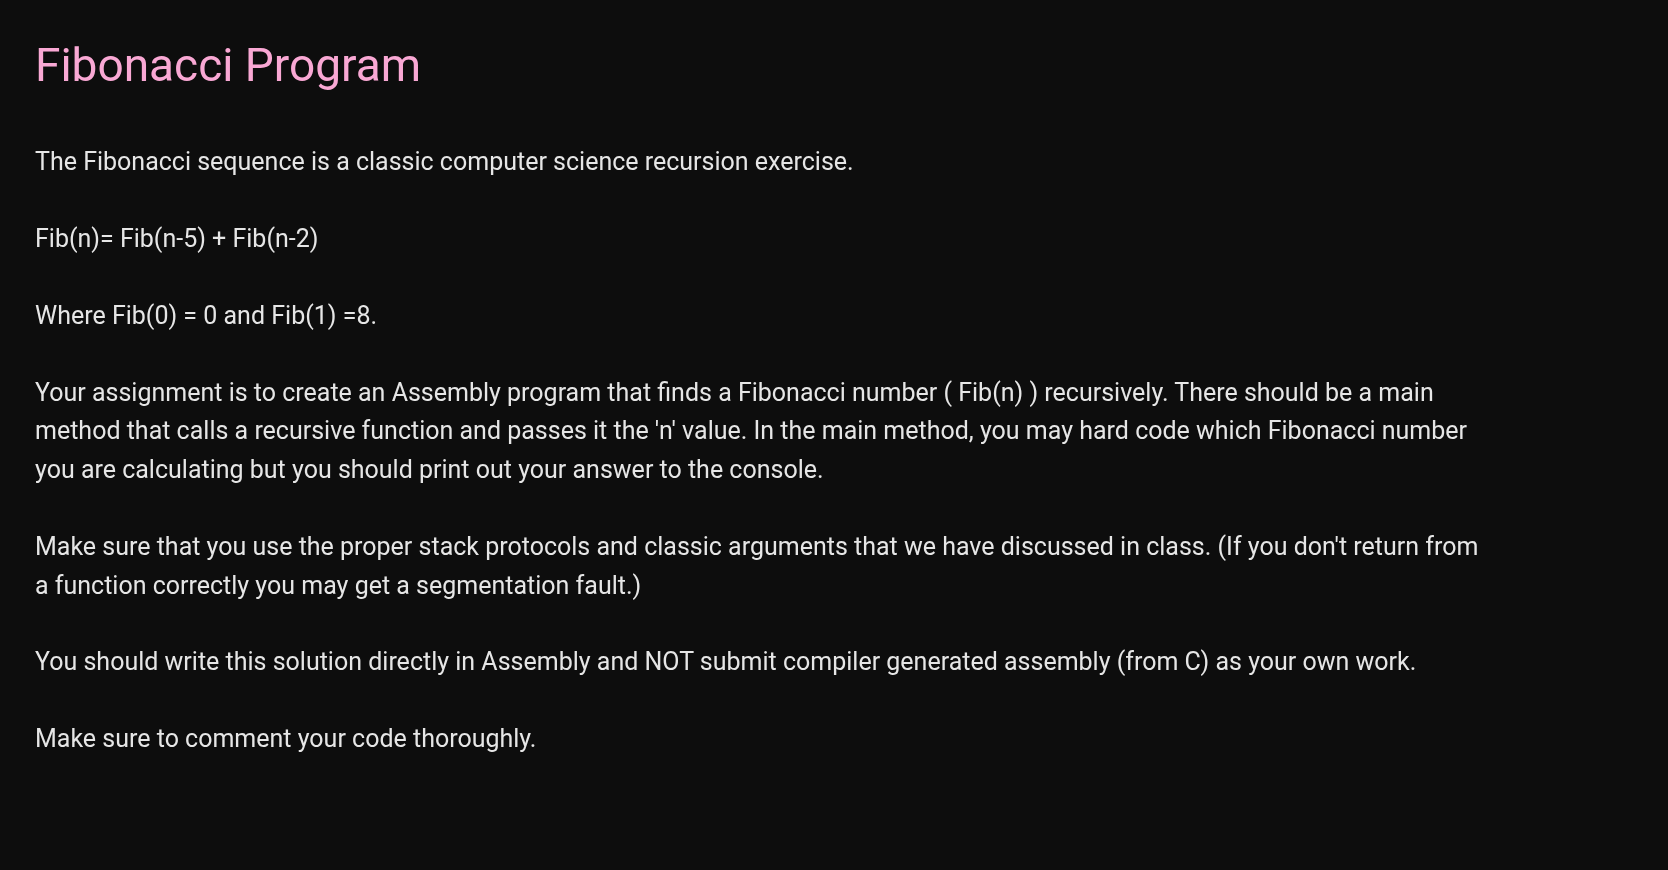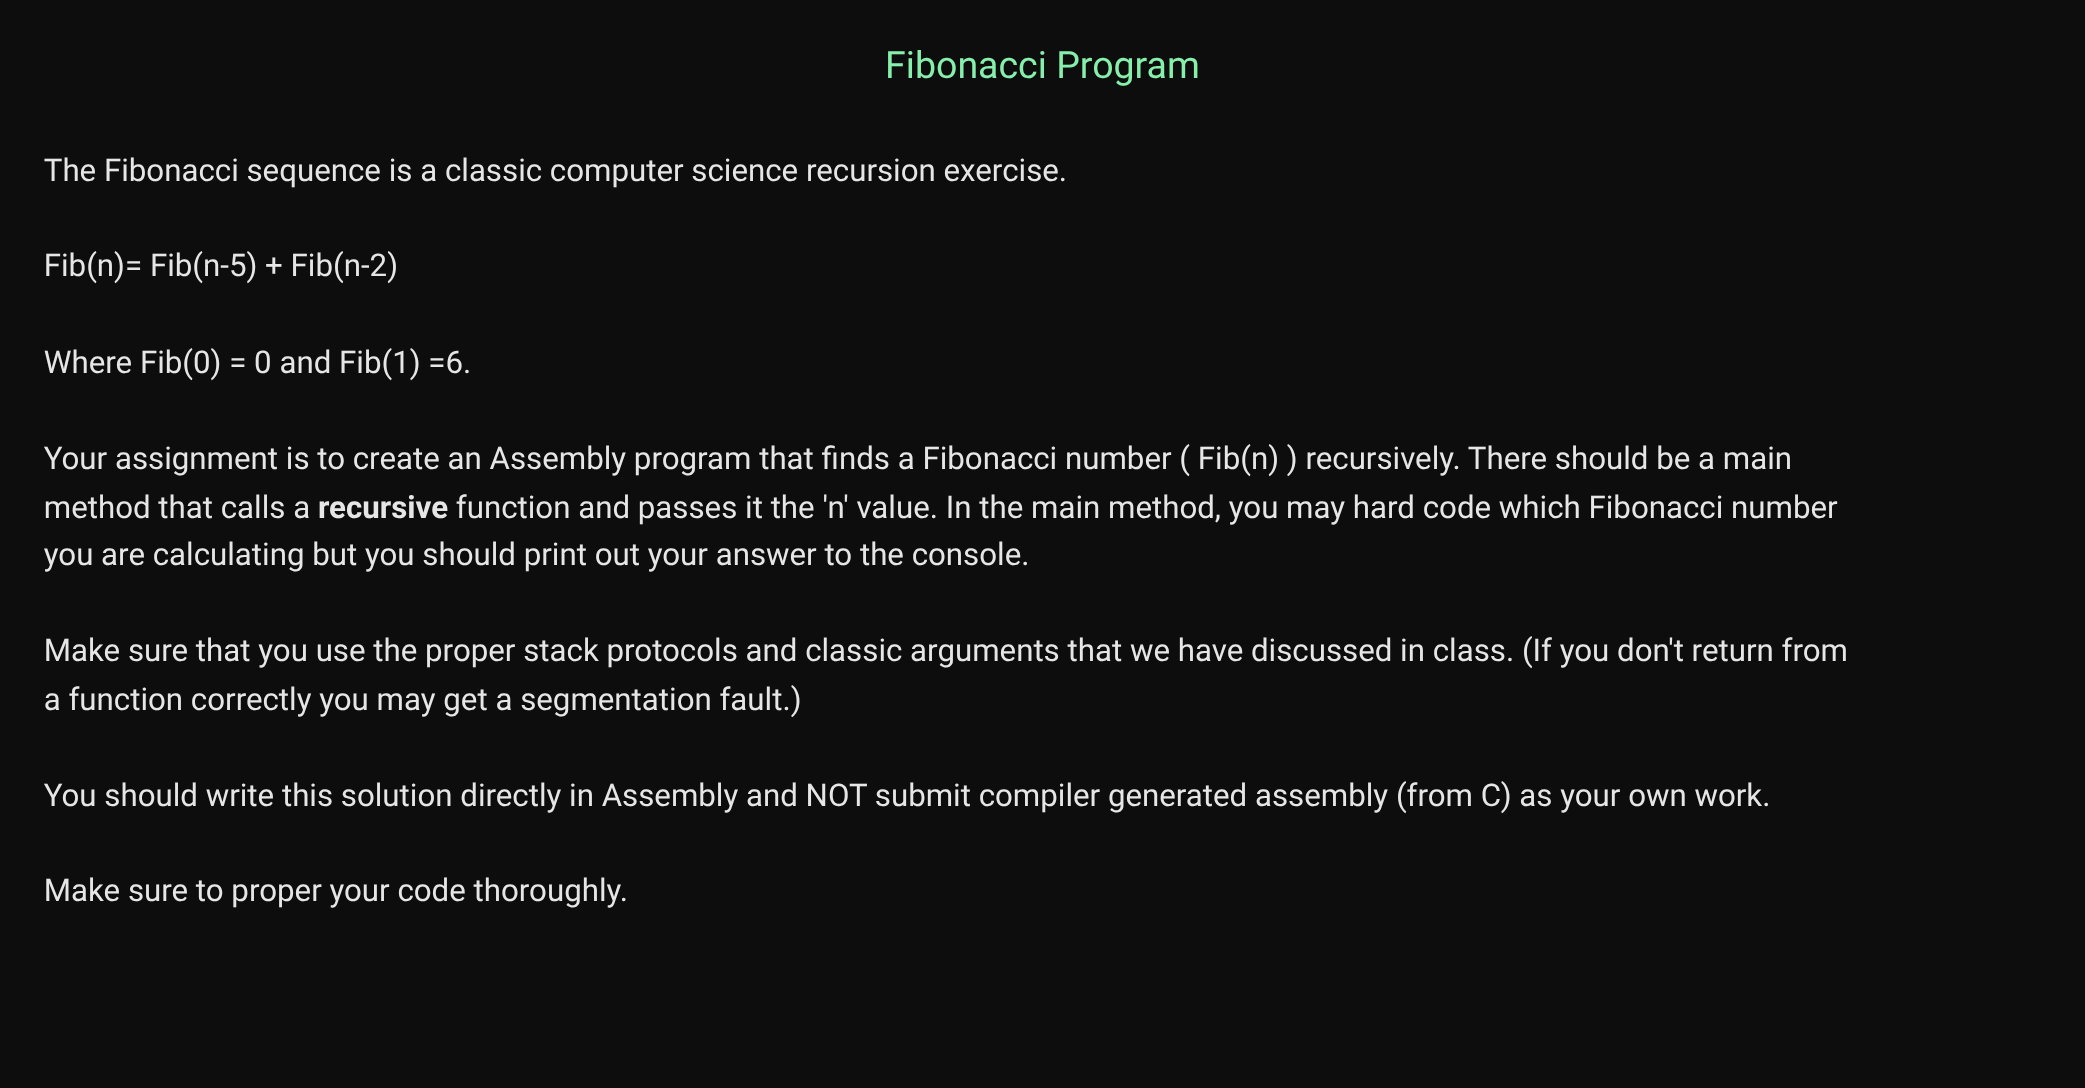--- a/index.html
+++ b/index.html
@@ -12,47 +12,46 @@
       color: #e6e6e6;
       font-family: -apple-system, BlinkMacSystemFont, "Segoe UI", Roboto, "Helvetica Neue", Arial, sans-serif;
       padding: 30px 35px;
       width: 1668px;
       min-height: 870px;
       font-size: 25px;
       line-height: 1.55;
       font-weight: 400;
     }
     h1 {
-      font-size: 30px;
+      font-size: 46px;
       font-weight: 400;
-      color: #86efac;
+      color: #f9a8d4;
       margin-bottom: 42px;
-      text-align: center;
     }
     p {
       margin-bottom: 38px;
       max-width: 1460px;
     }
     p:last-child {
       margin-bottom: 0;
     }
     strong {
-      font-weight: 700;
+      font-weight: 400;
     }
   </style>
 </head>
 <body>
 
 <h1>Fibonacci Program</h1>
 
 <p>The Fibonacci sequence is a classic computer science recursion exercise.</p>
 
 <p>Fib(n)= Fib(n-5) + Fib(n-2)</p>
 
-<p>Where Fib(0) = 0 and Fib(1) =6.</p>
+<p>Where Fib(0) = 0 and Fib(1) =8.</p>
 
 <p><span>Your assignment is to create an Assembly program that finds a Fibonacci number ( Fib(n) ) recursively. There should be a main method that calls a </span><strong>recursive</strong><span> function and passes it the 'n' value. In the main method, you may hard code which Fibonacci number you are calculating but you should print out your answer to the console.</span></p>
 
 <p>Make sure that you use the proper stack protocols and classic arguments that we have discussed in class. (If you don't return from a function correctly you may get a segmentation fault.)</p>
 
 <p>You should write this solution directly in Assembly and NOT submit compiler generated assembly (from C) as your own work.</p>
 
-<p>Make sure to proper your code thoroughly.</p>
+<p>Make sure to comment your code thoroughly.</p>
 
 </body></html>

